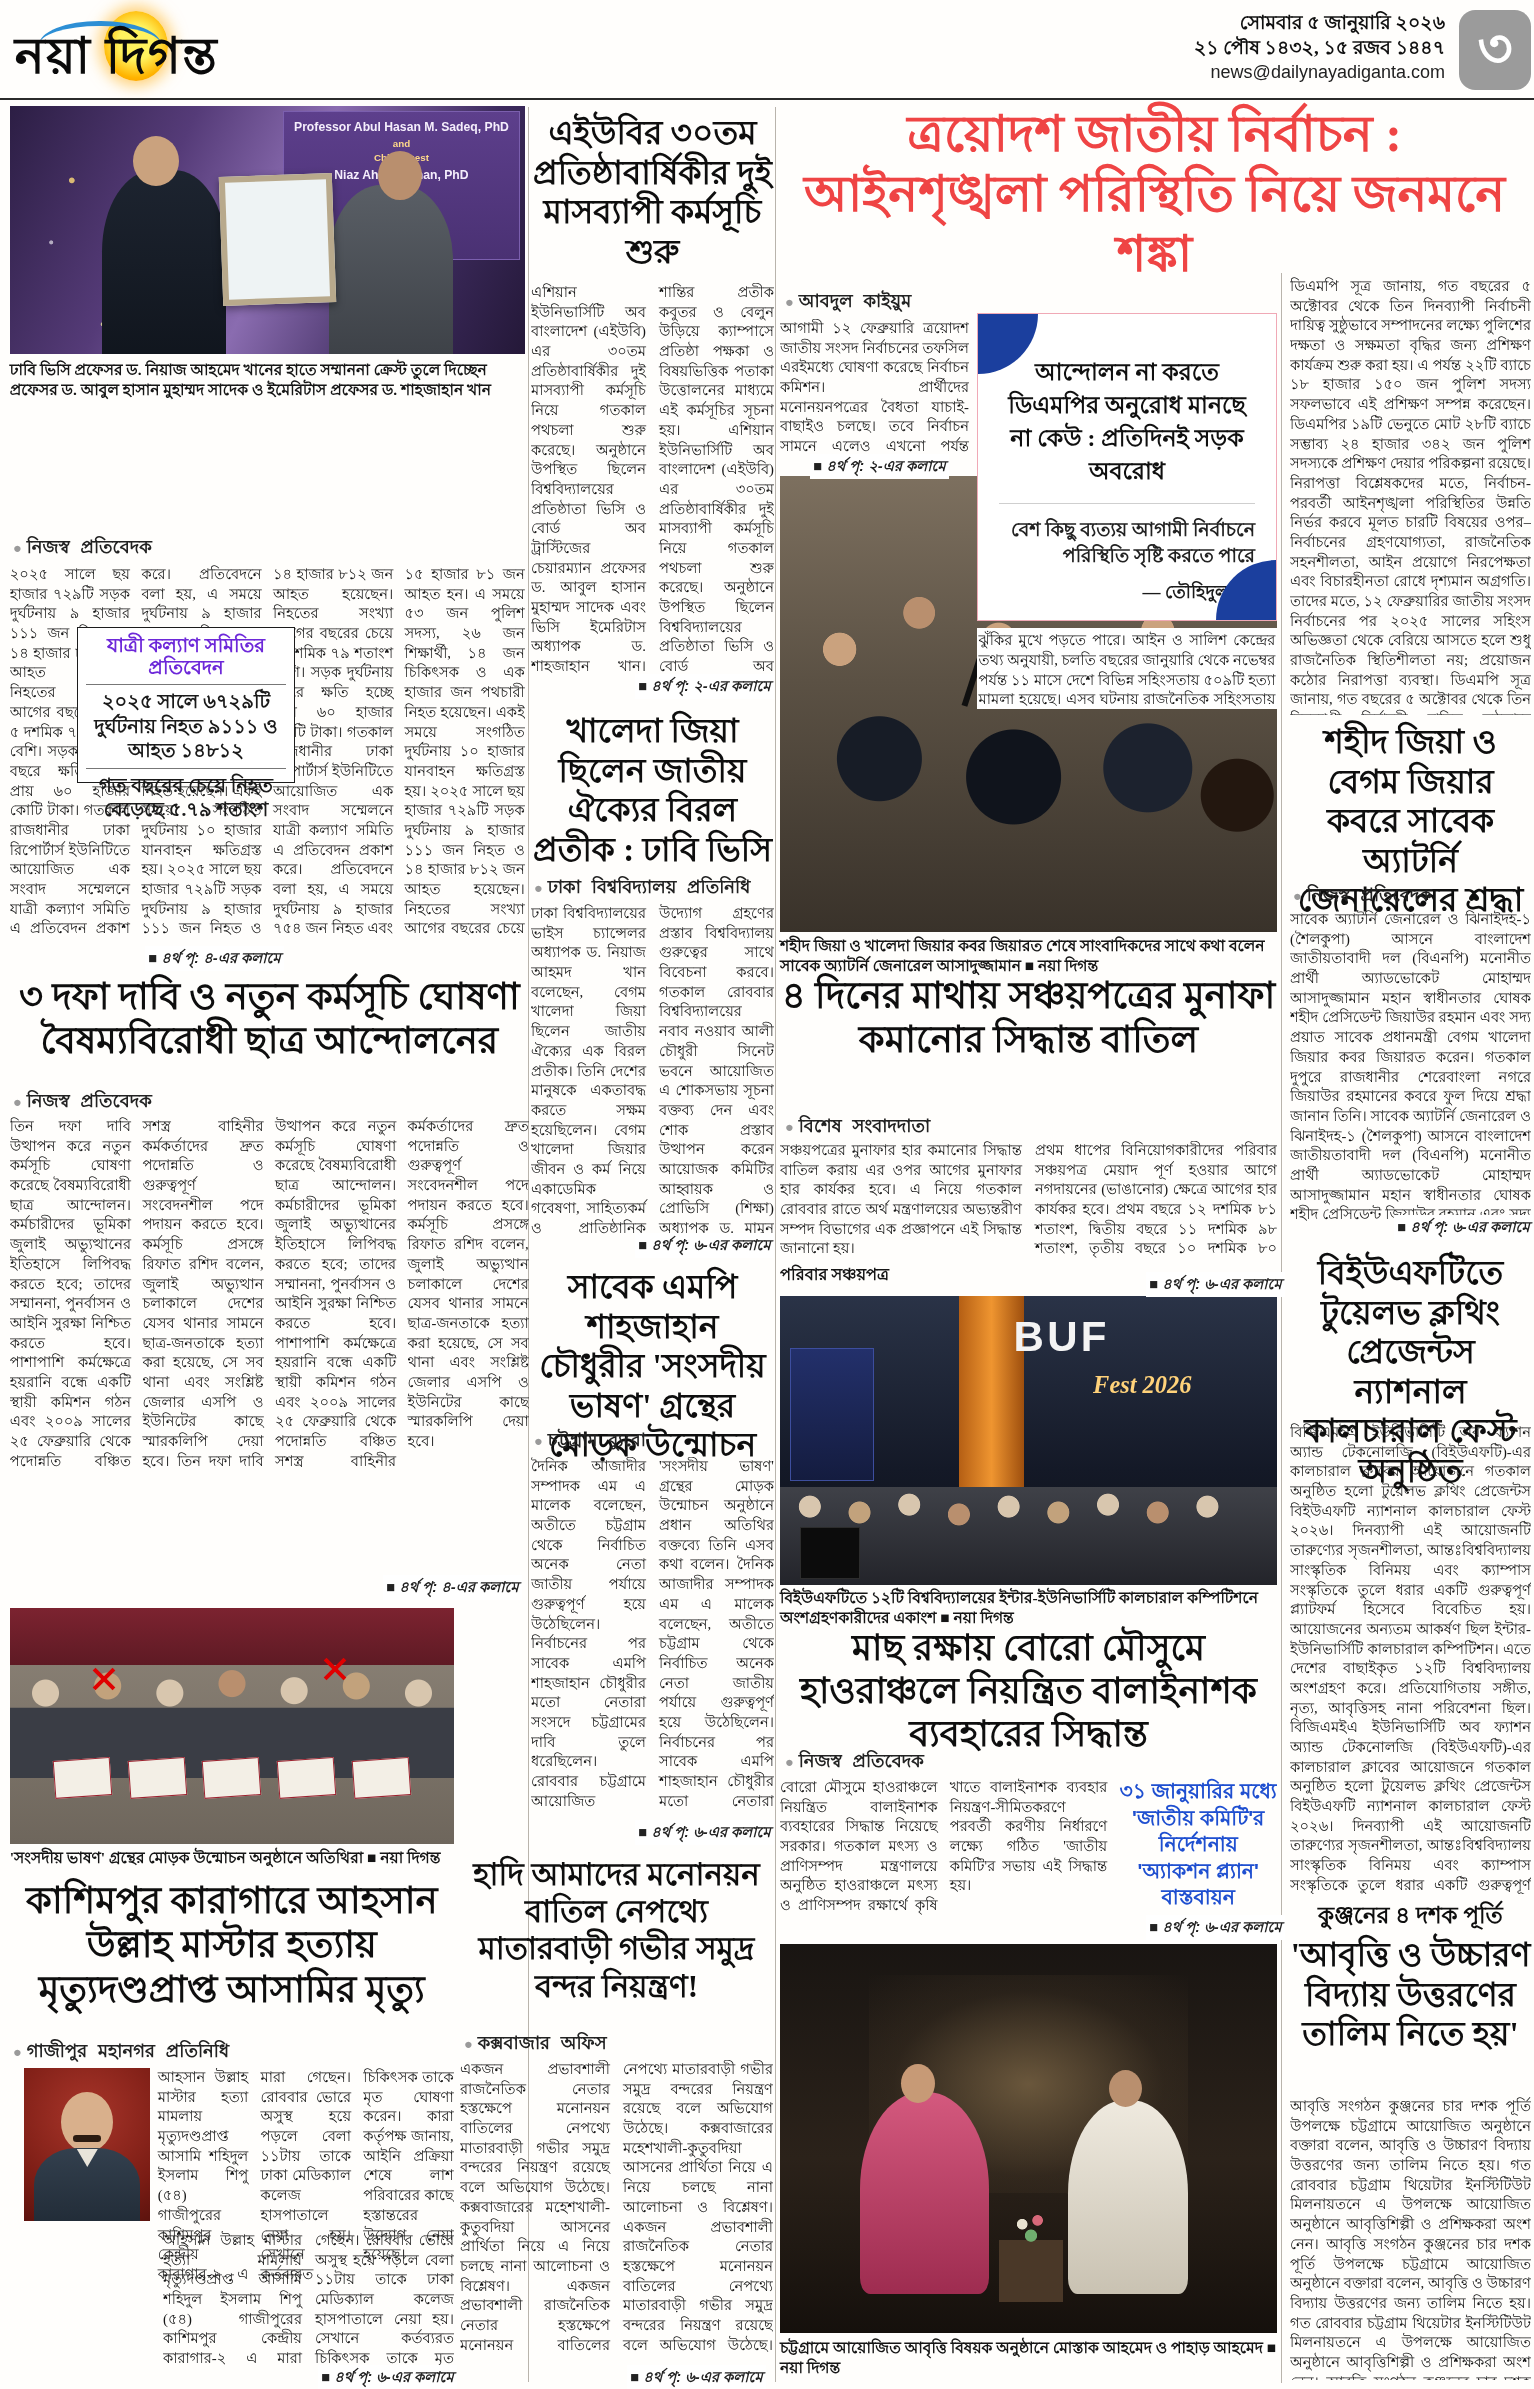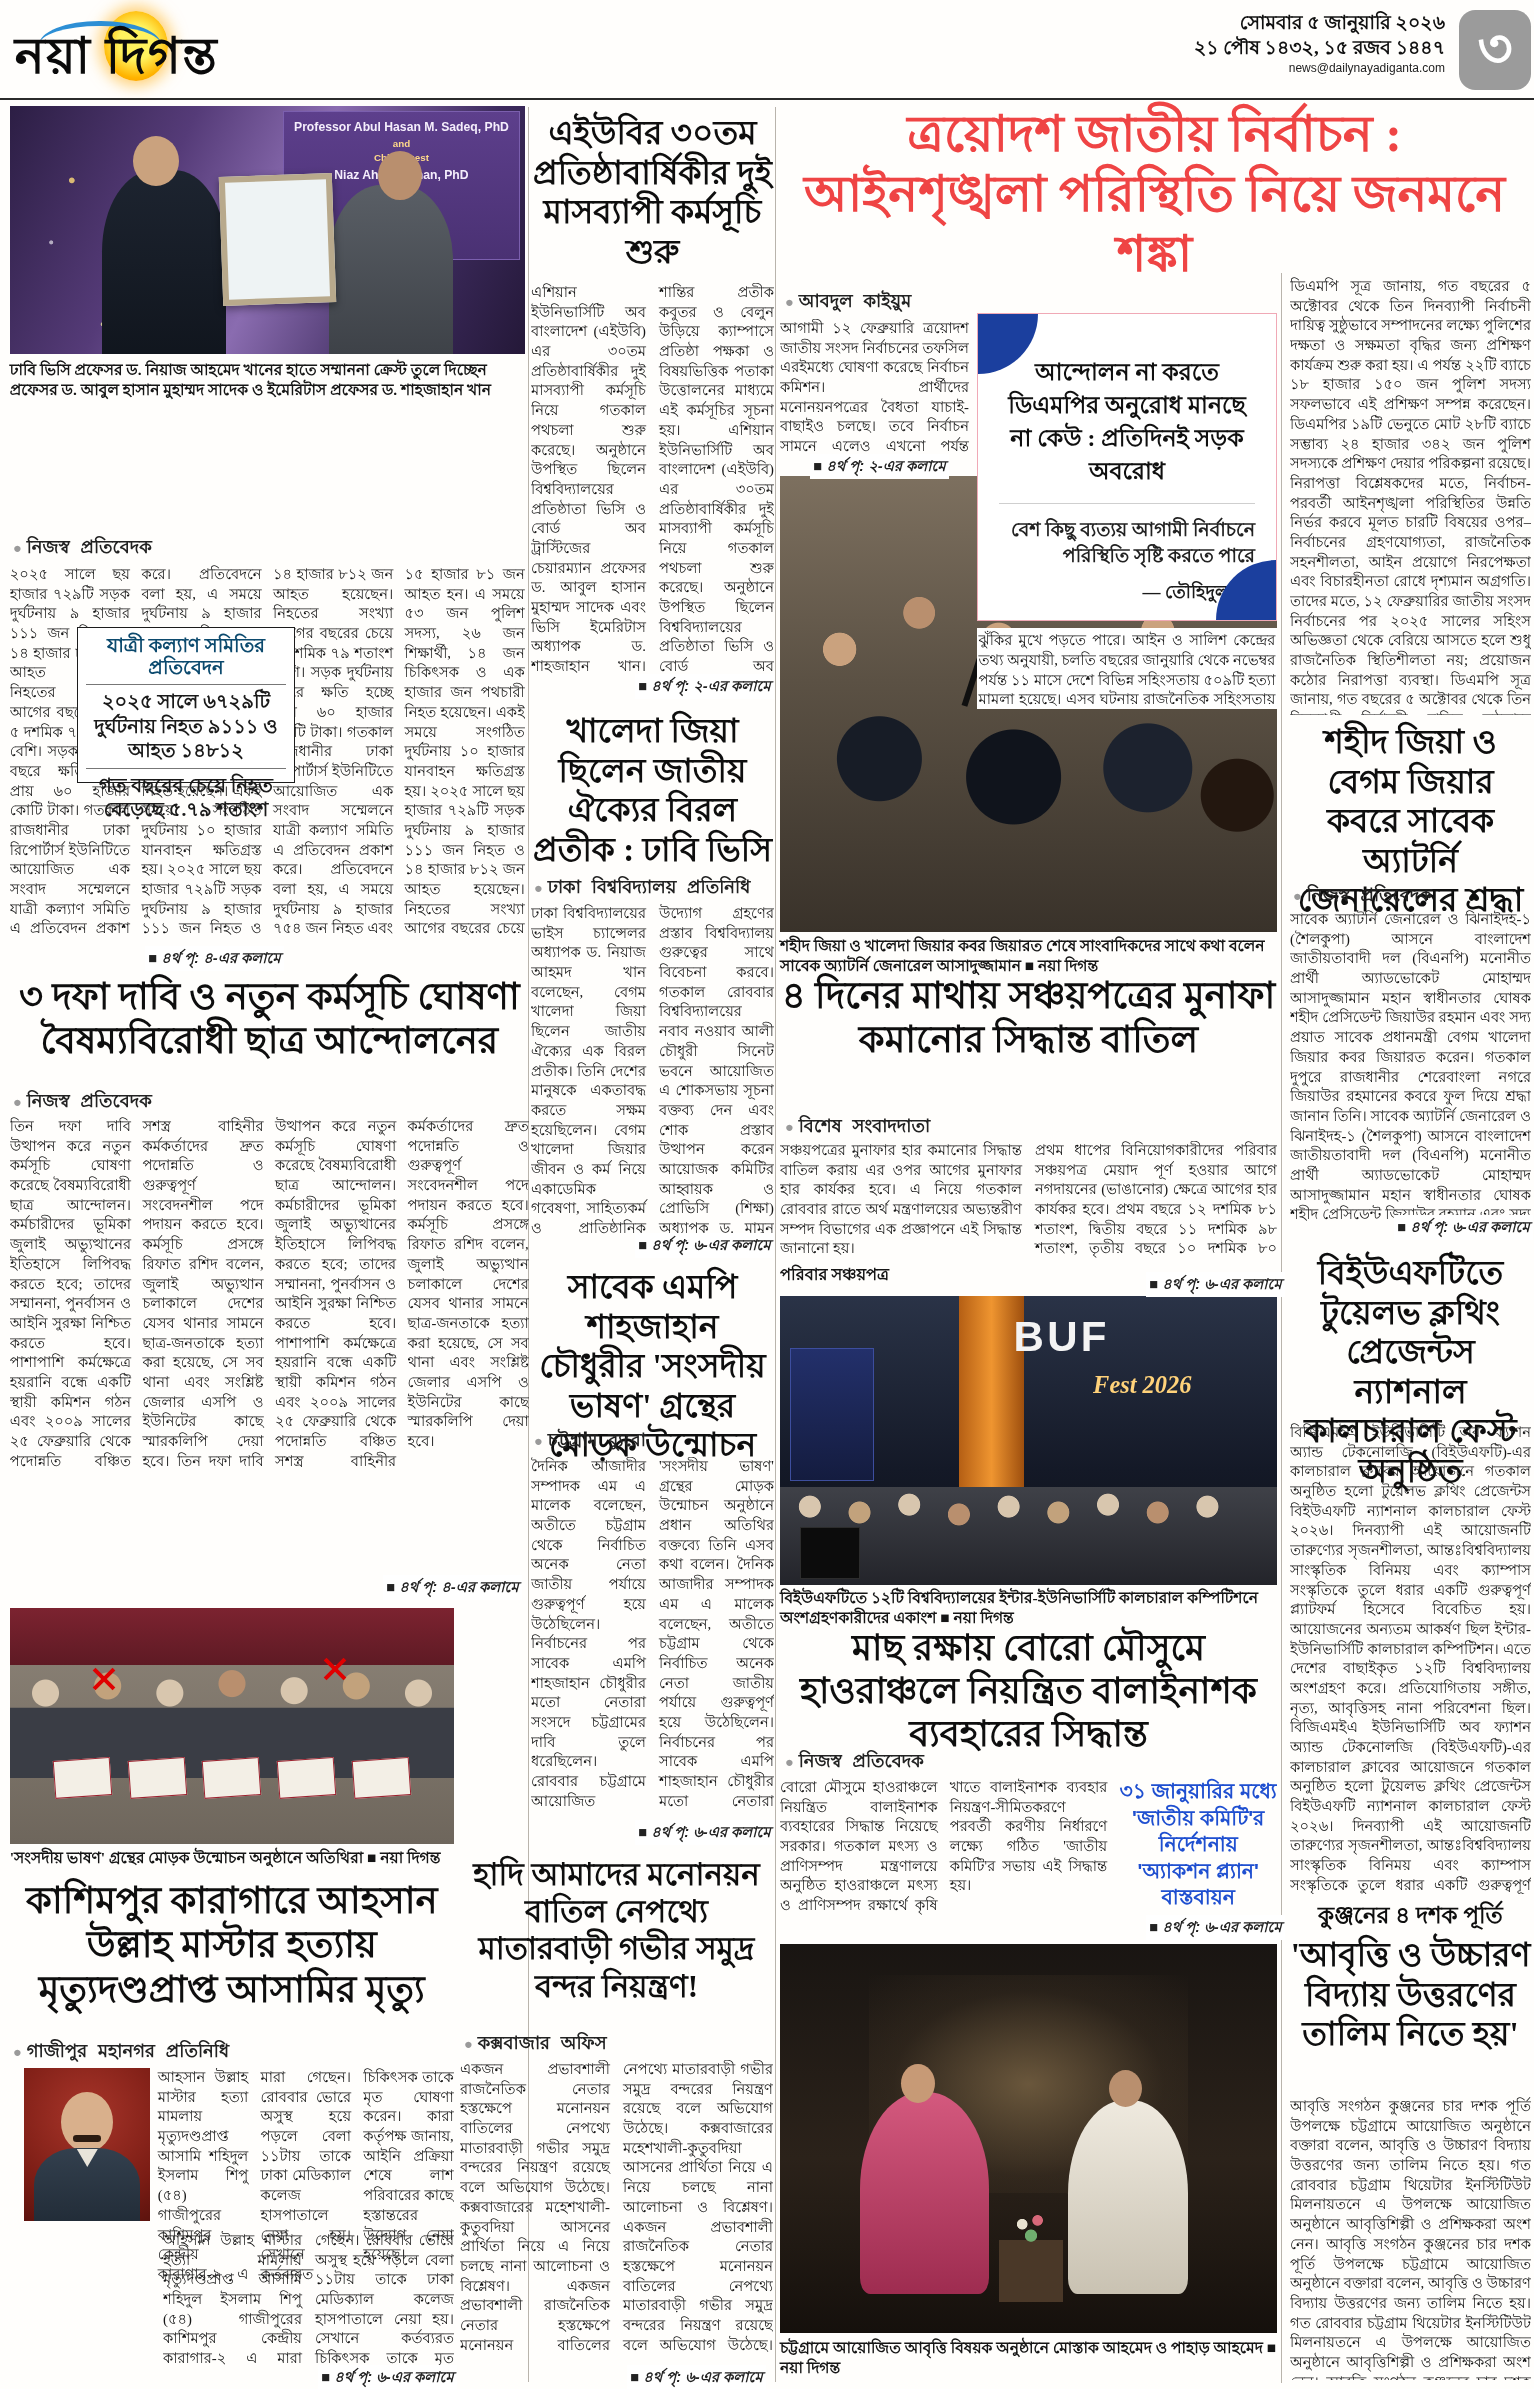--- a/index.html
+++ b/index.html
@@ -12,42 +12,42 @@
   
   .logo-title { position:absolute; left:14.7px; top:18px; font-size:50px; font-weight:bold; color:#0a0a0a;
                 font-family:"Liberation Serif", serif; letter-spacing:1.6px; z-index:3; }
   .logo-sun { position:absolute; left:104px; top:11.4px; width:64px; height:70px; border-radius:50%;
               background:radial-gradient(circle at 50% 45%, #fff25e 0 35%, #ffb400 70%, #ff8a00 100%);
               box-shadow:0 0 14.7px 4.9px rgba(255,170,0,.55); z-index:1; }
   .logo-swoosh { position:absolute; left:39px; top:21px; width:122px; height:24.4px;
                  border-top:5.7px solid #2d8fd5; border-radius:50%/100% 100% 0 0; z-index:2; }
   .dateblock { position:absolute; left:993px; top:11.4px; width:452px; text-align:right; line-height:1.3; }
   .dateblock .d1, .dateblock .d2 { font-size:19px; font-weight:bold; color:#111; }
-  .dateblock .d3 { font-size:12px; font-family:"Liberation Sans", sans-serif; color:#222; }
+  .dateblock .d3 { font-size:18px; font-family:"Liberation Sans", sans-serif; color:#222; }
   .pagebadge { position:absolute; left:1459px; top:9.8px; width:72px; height:80px; background:#9b9b9b;
                border-radius:16.3px; color:#fff; font-size:54px; font-weight:bold; text-align:center; line-height:78px; }
 
   
   .hl { position:absolute; font-weight:bold; text-align:center; line-height:1.2; color:#0e0e0e; }
   .hl-red { color:#ef4444; }
   .byline { position:absolute; font-size:18px; font-weight:bold; color:#222; font-family:Liberation Mono, monospace; }
   .byline .dot { color:#9a9a9a; font-size:14.7px; margin-right:4.9px; }
   .bodytxt { position:absolute; font-size:14.7px; line-height:1.34; text-align:justify; overflow:hidden; color:#161616; }
   .c2 { column-count:2; column-gap:13px; }
   .c3 { column-count:3; column-gap:12.2px; }
   .c4 { column-count:4; column-gap:11.4px; }
   .cont { position:absolute; font-size:14.7px; font-weight:bold; font-style:italic; color:#222;
           font-family:"Liberation Sans", sans-serif; background:#fff; padding:0 3.3px; z-index:7; }
   .caption { position:absolute; font-size:15.5px; font-weight:bold; line-height:1.3; color:#151515; text-align:left; }
   .subhead { font-size:16.3px; font-weight:bold; margin:4.9px 0 3.3px; }
 
   
   .statbox { position:absolute; left:77px; top:627px; width:218px; height:156px; background:#fff;
              border:1.6px solid #1c1c1c; z-index:6; padding:6.5px 8.1px; text-align:center; }
-  .statbox .sb-title { color:#0c4a6e; font-weight:bold; font-size:19.5px; line-height:1.15; }
+  .statbox .sb-title { color:#6d28d9; font-weight:bold; font-size:19.5px; line-height:1.15; }
   .statbox .sb-l1 { border-top:1.6px solid #777; margin-top:4.9px; padding-top:4.9px; font-size:19.5px; font-weight:bold; line-height:1.25; }
   .statbox .sb-l2 { border-top:1.6px solid #777; margin-top:4.9px; padding-top:4.9px; font-size:19.5px; font-weight:bold; line-height:1.25; }
 
   
   .quotebox { position:absolute; left:977px; top:313px; width:300px; height:308px; background:#fff;
               border:0.8px solid #f0a9b6; z-index:6; padding:42px 21px 24.4px; text-align:center; }
   .quotebox::before { content:""; position:absolute; left:0; top:0; width:60px; height:60px;
                       background:#1b3f9e; border-radius:0 0 100% 0; }
   .quotebox::after { content:""; position:absolute; right:0; bottom:0; width:60px; height:60px;
                      background:#1b3f9e; border-radius:100% 0 0 0; }

